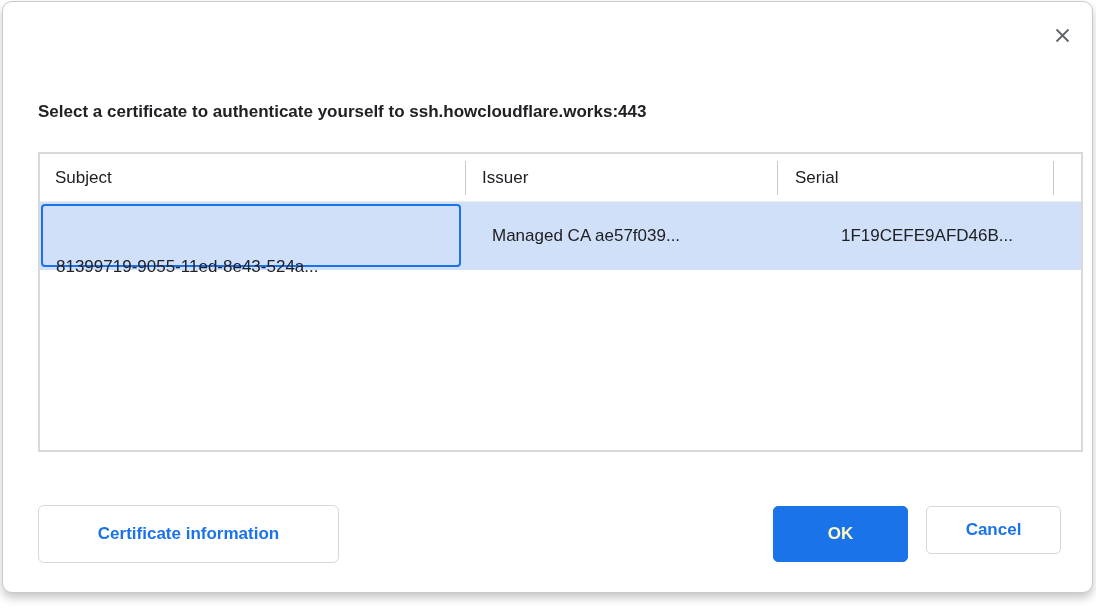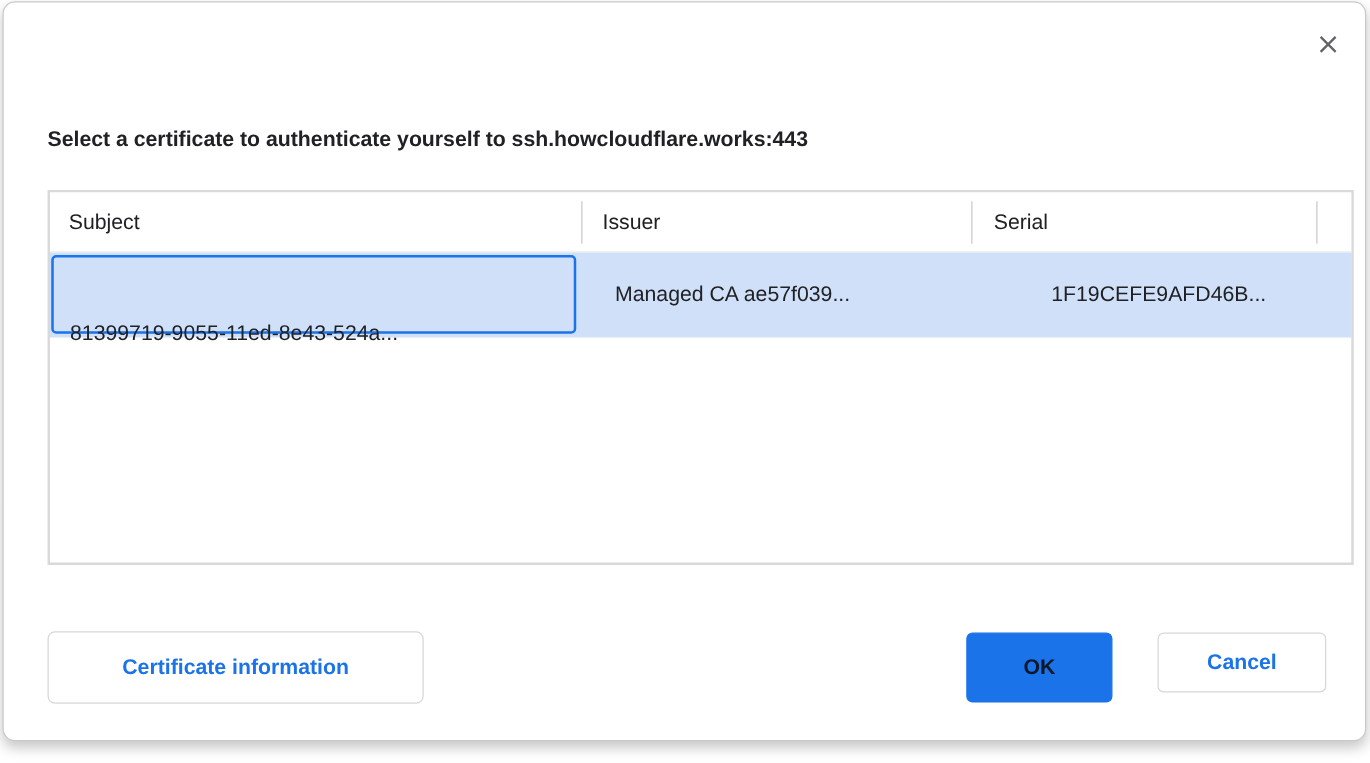--- a/index.html
+++ b/index.html
@@ -105,25 +105,25 @@
   .btn-info {
     left: 35px; top: 503px;
     width: 301px; height: 58px;
     background: #ffffff;
     border: 1px solid #d7d7d7;
     border-radius: 6px;
     color: #1a73e8;
   }
   .btn-ok {
     left: 770px; top: 504px;
-    width: 117px; height: 56px;
+    width: 135px; height: 56px;
     background: #1a73e8;
     border: 1px solid #1a73e8;
     border-radius: 5px;
-    color: #0f172a;
+    color: #fef9c3;
   }
   .btn-cancel {
     left: 923px; top: 504px;
     width: 135px; height: 48px;
     background: #ffffff;
     border: 1px solid #d7d7d7;
     border-radius: 5px;
     color: #1a73e8;
   }
 </style>

